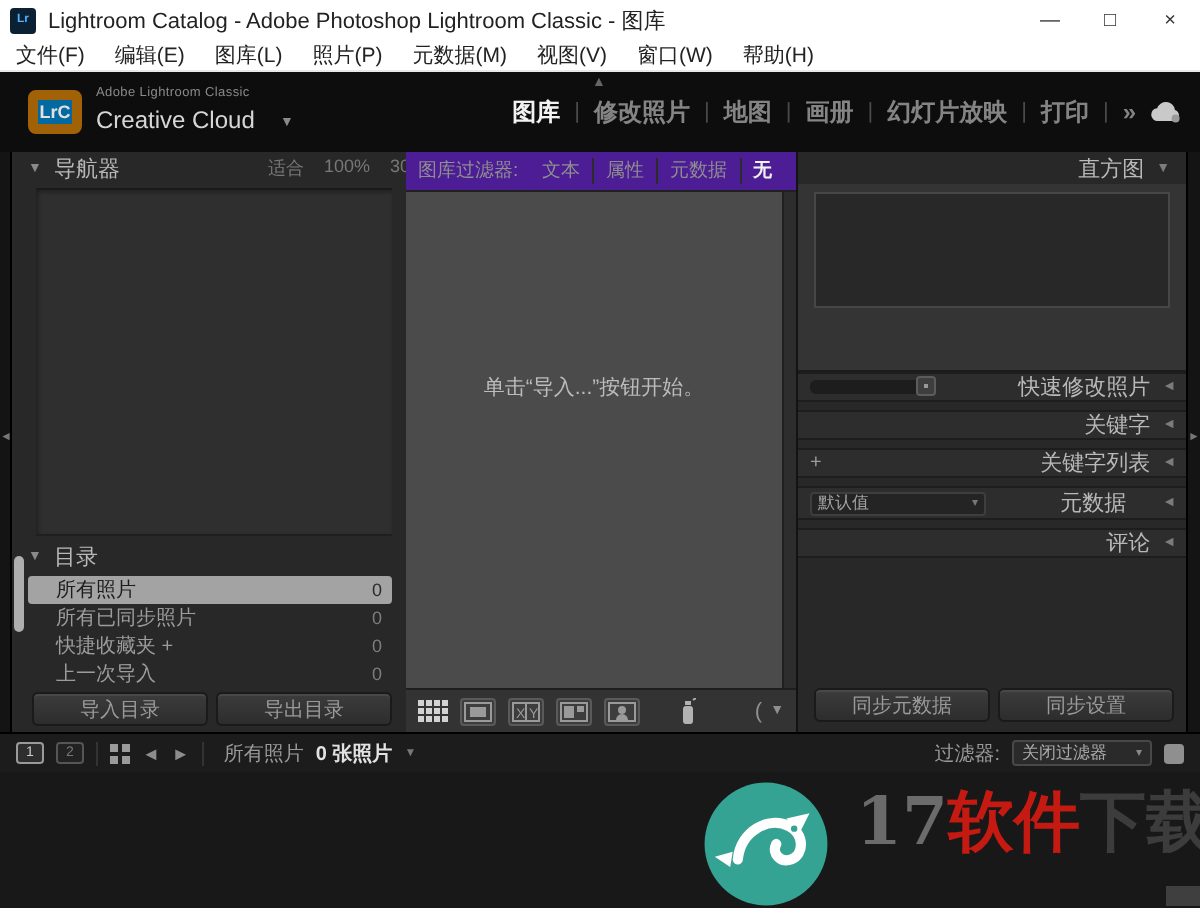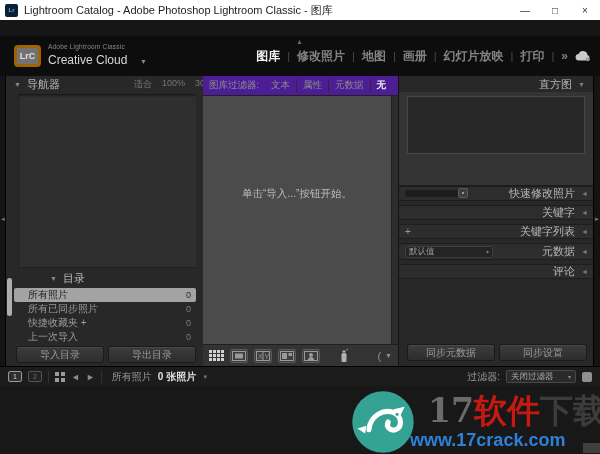--- a/index.html
+++ b/index.html
@@ -17,23 +17,23 @@
   .win-btn { width:30px; height:20px; display:flex; align-items:center; justify-content:center;
     font-size:10px; color:#333; }
 
   
   .menubar { position:absolute; top:20px; left:0; width:600px; height:16px; background:#ffffff;
     display:flex; align-items:center; gap:15px; padding-left:8px; border-bottom:1px solid #e8e8e8; }
   .menu-item { font-size:10.5px; color:#222; white-space:nowrap; }
 
   
   .topbar { position:absolute; top:36px; left:0; width:600px; height:40px; background:#0d0d0d; }
-  .lrc-badge { position:absolute; left:14px; top:9px; width:27px; height:22px; border:3px solid #a16207;
+  .lrc-badge { position:absolute; left:14px; top:9px; width:27px; height:22px; border:5px solid #a16207;
     border-radius:4px; color:#e0e0e0; font-size:9px; font-weight:bold; display:flex; align-items:center;
-    justify-content:center; background:#737373; }
+    justify-content:center; background:#0369a1; }
   .app-id { position:absolute; left:48px; top:7px; }
   .app-id .small { font-size:6.5px; color:#8a8a8a; letter-spacing:.2px; }
   .app-id .big { font-size:12px; color:#d6d6d6; margin-top:3px; }
   .cc-arrow { position:absolute; left:140px; top:22px; font-size:7px; color:#8a8a8a; }
   .modules { position:absolute; right:8px; top:0; height:40px; display:flex; align-items:center; gap:7px; }
   .module { font-size:12px; font-weight:bold; color:#848484; white-space:nowrap; }
   .module.active { color:#f2f2f2; }
   .mod-sep { color:#4a4a4a; font-size:11px; }
   .top-collapse { position:absolute; left:296px; top:2px; font-size:7px; color:#666; }
 
@@ -153,20 +153,30 @@
   <div class="titlebar">
     <div class="app-ico">Lr</div>
     <div class="title-text">Lightroom Catalog - Adobe Photoshop Lightroom Classic - 图库</div>
     <div class="win-btns">
       <div class="win-btn">—</div>
       <div class="win-btn">□</div>
       <div class="win-btn">×</div>
     </div>
   </div>
 
+  <div class="menubar">
+    <span class="menu-item">文件(F)</span>
+    <span class="menu-item">编辑(E)</span>
+    <span class="menu-item">图库(L)</span>
+    <span class="menu-item">照片(P)</span>
+    <span class="menu-item">元数据(M)</span>
+    <span class="menu-item">视图(V)</span>
+    <span class="menu-item">窗口(W)</span>
+    <span class="menu-item">帮助(H)</span>
+  </div>
 
   <div class="topbar">
     <div class="lrc-badge">LrC</div>
     <div class="app-id">
       <div class="small">Adobe Lightroom Classic</div>
       <div class="big">Creative Cloud</div>
     </div>
     <div class="cc-arrow">▼</div>
     <div class="top-collapse">▲</div>
     <div class="modules">
@@ -204,21 +214,21 @@
         <span>导航器</span>
         <span class="zoom-lvls">
           <span class="zoom-lvl">适合</span>
           <span class="zoom-lvl">100%</span>
           <span class="zoom-lvl">300%</span>
         </span>
       </div>
       <div class="nav-preview"></div>
       <div class="lp-scroll"></div>
 
-      <div class="panel-hdr" style="top:194px;margin-left:36px;">
+      <div class="panel-hdr" style="top:194px;">
         <span class="hdr-tri">▼</span>
         <span>目录</span>
       </div>
 
       <div class="cat-row selected" style="top:212px;">
         <span>所有照片</span>
         <span class="cnt">0</span>
       </div>
       <div class="cat-row" style="top:226px;">
         <span>所有已同步照片</span>
@@ -333,21 +343,21 @@
         <span class="rp-label">关键字</span>
         <span class="rp-coll">◄</span>
       </div>
 
       <div class="rp-row" style="top:148px; height:15px;">
         <span class="kw-plus">+</span>
         <span class="rp-label">关键字列表</span>
         <span class="rp-coll">◄</span>
       </div>
 
-      <div class="rp-row" style="top:167px; height:17px;">
+      <div class="rp-row" style="top:167px; height:17px;gap:12px;">
         <span class="meta-dd">
           <span class="dd-txt">默认值</span>
           <span class="dd-ico">▾</span>
         </span>
         <span class="rp-label">元数据</span>
         <span class="rp-coll">◄</span>
       </div>
 
       <div class="rp-row" style="top:188px; height:15px;">
         <span class="rp-label">评论</span>
@@ -400,19 +410,18 @@
       <svg class="teal-logo" width="82" height="64" viewBox="0 0 100 100">
         <circle cx="50" cy="50" r="48" fill="#35a393"></circle>
         <path d="M28 62 C30 40 52 28 68 36 C80 42 80 58 70 62 C62 65 54 58 58 50" fill="none" stroke="#ffffff" stroke-width="8" stroke-linecap="round"></path>
         <path d="M66 30 L84 26 L76 42 Z" fill="#ffffff"></path>
         <path d="M24 56 L10 60 L22 68 Z" fill="#ffffff"></path>
         <circle cx="72" cy="38" r="2.5" fill="#35a393"></circle>
       </svg>
       <div class="wm-right-text">
         <span class="wm-num">17</span><span class="wm-red">软件</span><span class="wm-dark">下载</span>
       </div>
-      <div class="wm-url">www.17crack.com</div>
     </div>
 
     <div class="corner-piece"></div>
   </div>
 
 </div>
 
 </body></html>

